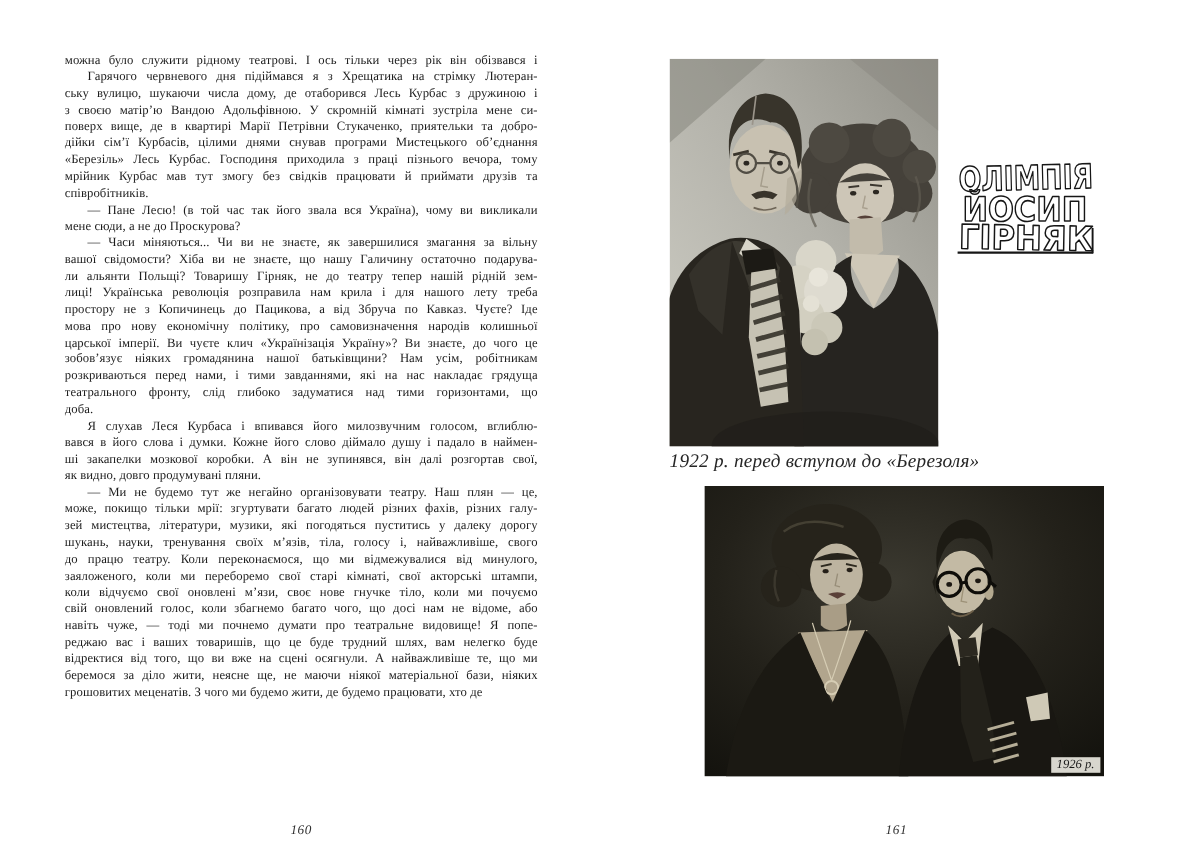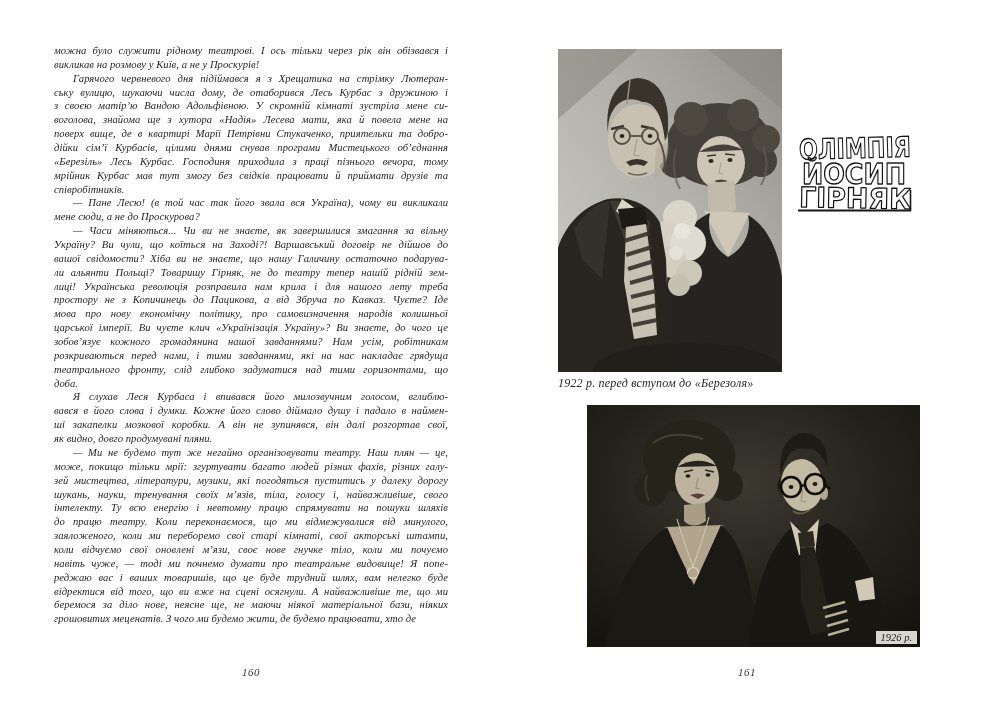--- a/index.html
+++ b/index.html
@@ -10,91 +10,87 @@
   }
   
   #body-text {
     position:absolute; left:54px; top:44px; width:394px;
     color:#1d1d1d; font-size:10.6px;
   }
   .line {
     line-height:13.86px; height:13.86px; overflow:hidden;
     text-align:justify; text-align-last:justify;
     letter-spacing:0.05px;
-    font-style:italic;
   }
   .line.last { text-align-last:left; }
   .line.indent { text-indent:19px; }
   .page-num {
-    position:absolute; top:666px; font-size:11px; font-style:italic;
+    position:absolute; top:686px; font-size:11px; font-style:italic;
     color:#303030; text-align:center; letter-spacing:0.5px;
   }
   #pn-left  { left:54px;  width:394px; }
   #pn-right { left:587px; width:320px; }
   
   .photo { position:absolute; }
   #photo1 { left:558px; top:49px;  width:224px; height:323px; }
   #photo2 { left:587px; top:405px; width:333px; height:242px;text-align:center; }
   #photo1 svg, #photo2 svg, #monogram svg { display:block; width:100%; height:100%; }
   #monogram { position:absolute; left:797px; top:132px; width:116px; height:80px; }
   #caption1 {
     position:absolute; left:558px; top:376px; width:290px;
-    font-size:12px; font-style:italic; color:#262626; letter-spacing:0.2px;
+    font-size:16px; font-style:italic; color:#262626; letter-spacing:0.2px;
   }
   #label1926 {
     position:absolute; right:3px; bottom:3px;
     background:#d8d6ce; color:#191919;
     font-style:italic; font-size:10.5px; line-height:13px; padding:0 5px;
   }
 </style>
 </head>
 <body>
 
 <div id="body-text">
     <div class="line">можна було служити рідному театрові. І ось тільки через рік він обізвався і</div>
-    <div class="line last">викликав на розмову у Київ, а не у Проскурів!</div>
     <div class="line indent">Гарячого червневого дня підіймався я з Хрещатика на стрімку Лютеран-</div>
     <div class="line">ську вулицю, шукаючи числа дому, де отаборився Лесь Курбас з дружиною і</div>
     <div class="line">з своєю матір’ю Вандою Адольфівною. У скромній кімнаті зустріла мене си-</div>
-    <div class="line">воголова, знайома ще з хутора «Надія» Лесева мати, яка й повела мене на</div>
     <div class="line">поверх вище, де в квартирі Марії Петрівни Стукаченко, приятельки та добро-</div>
     <div class="line">дійки сім’ї Курбасів, цілими днями снував програми Мистецького об’єднання</div>
     <div class="line">«Березіль» Лесь Курбас. Господиня приходила з праці пізнього вечора, тому</div>
     <div class="line">мрійник Курбас мав тут змогу без свідків працювати й приймати друзів та</div>
     <div class="line last">співробітників.</div>
     <div class="line indent">— Пане Лесю! (в той час так його звала вся Україна), чому ви викликали</div>
     <div class="line last">мене сюди, а не до Проскурова?</div>
     <div class="line indent">— Часи міняються... Чи ви не знаєте, як завершилися змагання за вільну</div>
-    <div class="line">Україну? Ви чули, що коїться на Заході?! Варшавський договір не дійшов до</div>
     <div class="line">вашої свідомости? Хіба ви не знаєте, що нашу Галичину остаточно подарува-</div>
     <div class="line">ли альянти Польщі? Товаришу Гірняк, не до театру тепер нашій рідній зем-</div>
     <div class="line">лиці! Українська революція розправила нам крила і для нашого лету треба</div>
     <div class="line">простору не з Копичинець до Пацикова, а від Збруча по Кавказ. Чуєте? Іде</div>
     <div class="line">мова про нову економічну політику, про самовизначення народів колишньої</div>
     <div class="line">царської імперії. Ви чуєте клич «Українізація Україну»? Ви знаєте, до чого це</div>
-    <div class="line">зобов’язує кожного громадянина нашої завданнями? Нам усім, робітникам</div>
+    <div class="line">зобов’язує ніяких громадянина нашої батьківщини? Нам усім, робітникам</div>
     <div class="line">розкриваються перед нами, і тими завданнями, які на нас накладає грядуща</div>
     <div class="line">театрального фронту, слід глибоко задуматися над тими горизонтами, що</div>
     <div class="line last">доба.</div>
     <div class="line indent">Я слухав Леся Курбаса і впивався його милозвучним голосом, вглиблю-</div>
     <div class="line">вався в його слова і думки. Кожне його слово діймало душу і падало в наймен-</div>
     <div class="line">ші закапелки мозкової коробки. А він не зупинявся, він далі розгортав свої,</div>
     <div class="line last">як видно, довго продумувані пляни.</div>
     <div class="line indent">— Ми не будемо тут же негайно організовувати театру. Наш плян — це,</div>
     <div class="line">може, покищо тільки мрії: згуртувати багато людей різних фахів, різних галу-</div>
     <div class="line">зей мистецтва, літератури, музики, які погодяться пуститись у далеку дорогу</div>
     <div class="line">шукань, науки, тренування своїх м’язів, тіла, голосу і, найважливіше, свого</div>
-    <div class="line">інтелекту. Ту всю енергію і невтомну працю спрямувати на пошуки шляхів</div>
     <div class="line">до працю театру. Коли переконаємося, що ми відмежувалися від минулого,</div>
     <div class="line">заяложеного, коли ми переборемо свої старі кімнаті, свої акторські штампи,</div>
     <div class="line">коли відчуємо свої оновлені м’язи, своє нове гнучке тіло, коли ми почуємо</div>
+    <div class="line">свій оновлений голос, коли збагнемо багато чого, що досі нам не відоме, або</div>
     <div class="line">навіть чуже, — тоді ми почнемо думати про театральне видовище! Я попе-</div>
     <div class="line">реджаю вас і ваших товаришів, що це буде трудний шлях, вам нелегко буде</div>
     <div class="line">відректися від того, що ви вже на сцені осягнули. А найважливіше те, що ми</div>
-    <div class="line">беремося за діло нове, неясне ще, не маючи ніякої матеріальної бази, ніяких</div>
+    <div class="line">беремося за діло жити, неясне ще, не маючи ніякої матеріальної бази, ніяких</div>
     <div class="line last">грошовитих меценатів. З чого ми будемо жити, де будемо працювати, хто де</div>
   </div>
 <div id="pn-left" class="page-num">160</div>
 
 <div id="photo1" class="photo">
   <svg viewBox="0 0 224 323" preserveAspectRatio="none">
     <defs>
       <linearGradient id="p1bg" x1="1" y1="0" x2="0" y2="1">
         <stop offset="0" stop-color="#93928a"></stop>
         <stop offset="0.45" stop-color="#b3b2aa"></stop>

